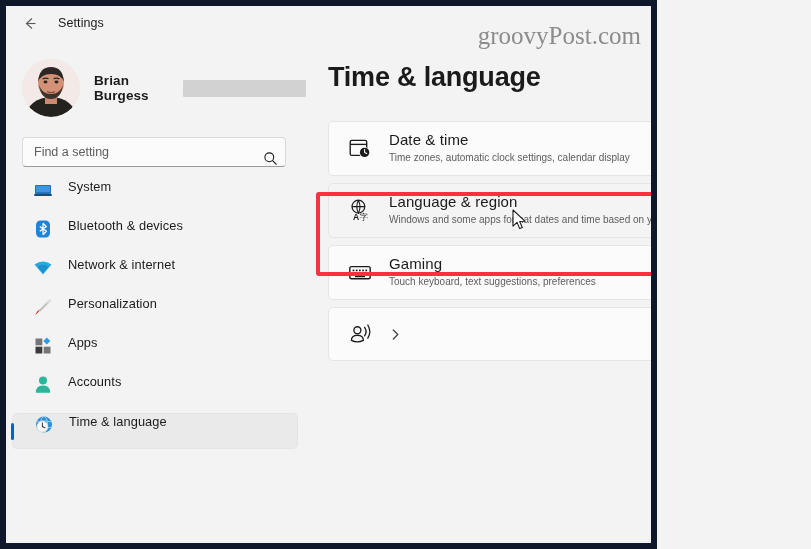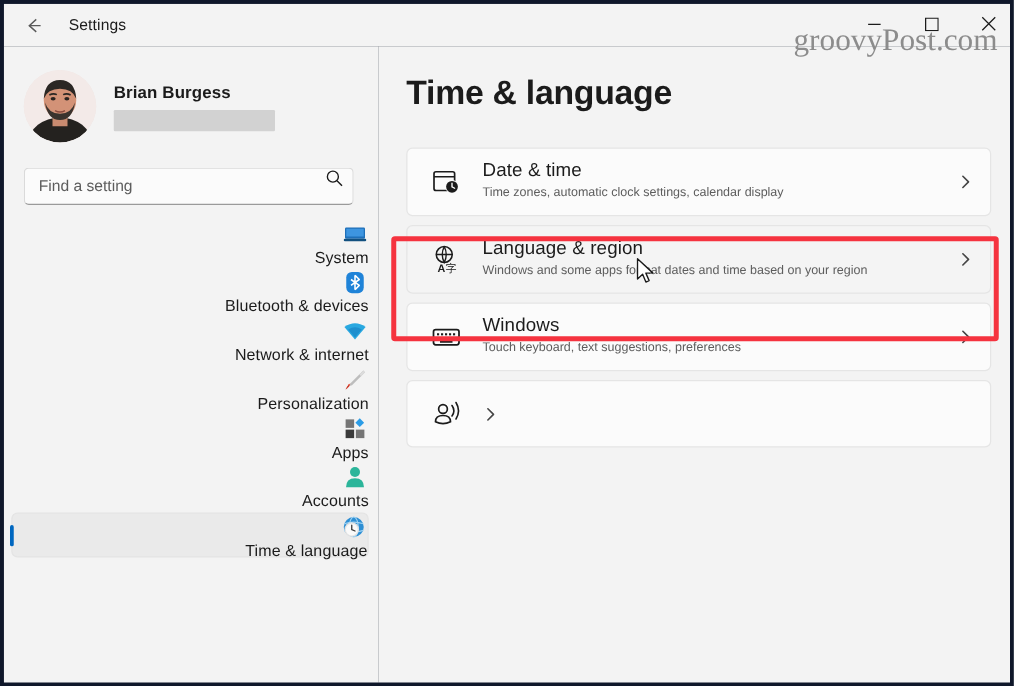--- a/index.html
+++ b/index.html
@@ -10,24 +10,24 @@
     width: 811px;
     height: 549px;
     overflow: hidden;
     font-family: "Liberation Sans", sans-serif;
     background: #f3f3f3;
     color: #1b1b1b;
     -webkit-font-smoothing: antialiased;
   }
   #app {
     position: relative;
-    width: 811px;
+    width: 657px;
     height: 549px;
-    background: #0f172a;
-    border: 3px solid #0f172a;
+    background: #fef9c3;
+    border: 6px solid #0f172a;
     box-sizing: border-box;
     overflow: hidden;
   }
 
   
   .titlebar {
     position: absolute;
     top: 0; left: 0;
     width: 811px;
     height: 34px;
@@ -97,21 +97,21 @@
     border-radius: 50%;
     overflow: hidden;
     flex: 0 0 58px;
     background: #f0e6e4;
     position: relative;
   }
   .avatar svg { display: block; }
   .profile-text {
     margin-left: 14px;
     display: flex;
-    flex-direction: column;
+    flex-direction: row;
     justify-content: center;
   }
   .profile-name {
     font-size: 13.5px;
     font-weight: bold;
     color: #1b1b1b;
     letter-spacing: 0.1px;
   }
   .profile-email-redacted {
     margin-top: 7px;
@@ -123,21 +123,21 @@
 
   .search-wrap {
     margin: 17px 0 0 16px;
     width: 264px;
     height: 30px;
     background: #fbfbfb;
     border: 1px solid #dadada;
     border-bottom: 1px solid #9a9a9a;
     border-radius: 4px;
     display: flex;
-    align-items: flex-start;
+    align-items: flex-end;
     box-sizing: border-box;
   }
   .search-input {
     border: 0;
     outline: 0;
     background: transparent;
     font-family: "Liberation Sans", sans-serif;
     font-size: 12.5px;
     color: #1b1b1b;
     flex: 1;
@@ -154,25 +154,24 @@
   }
 
   .nav {
     margin-top: 12px;
     padding: 0 8px 0 6px;
   }
   .nav-item {
     position: relative;
     height: 36px;
     display: flex;
-    align-items: flex-end;
+    align-items: flex-start;
     border-radius: 5px;
     padding-left: 10px;
     margin-bottom: 3px;
-    flex-direction: column;
   }
   .nav-item.selected {
     background: #eaeaea;
     border: 1px solid #e4e4e4;
     box-sizing: border-box;
   }
   .nav-item.selected::before {
     content: "";
     position: absolute;
     left: -2px;
@@ -537,21 +536,21 @@
               <rect x="4.6" y="12.6" width="1.7" height="1.7"></rect>
               <rect x="7.8" y="12.6" width="1.7" height="1.7"></rect>
               <rect x="11" y="12.6" width="1.7" height="1.7"></rect>
               <rect x="14.2" y="12.6" width="1.7" height="1.7"></rect>
               <rect x="17.4" y="12.6" width="1.7" height="1.7"></rect>
               <rect x="7" y="15.5" width="10" height="1.7"></rect>
             </g>
           </svg>
         </div>
         <div class="card-text">
-          <div class="card-title">Windows</div>
+          <div class="card-title">Gaming</div>
           <div class="card-desc">Touch keyboard, text suggestions, preferences</div>
         </div>
         <div class="card-chevron">
           <svg width="13" height="13" viewBox="0 0 13 13">
             <path d="M4.3 2 L8.8 6.5 L4.3 11" fill="none" stroke="#454545" stroke-width="1.3" stroke-linecap="round" stroke-linejoin="round"></path>
           </svg>
         </div>
       </div>
 
       <div class="card">

